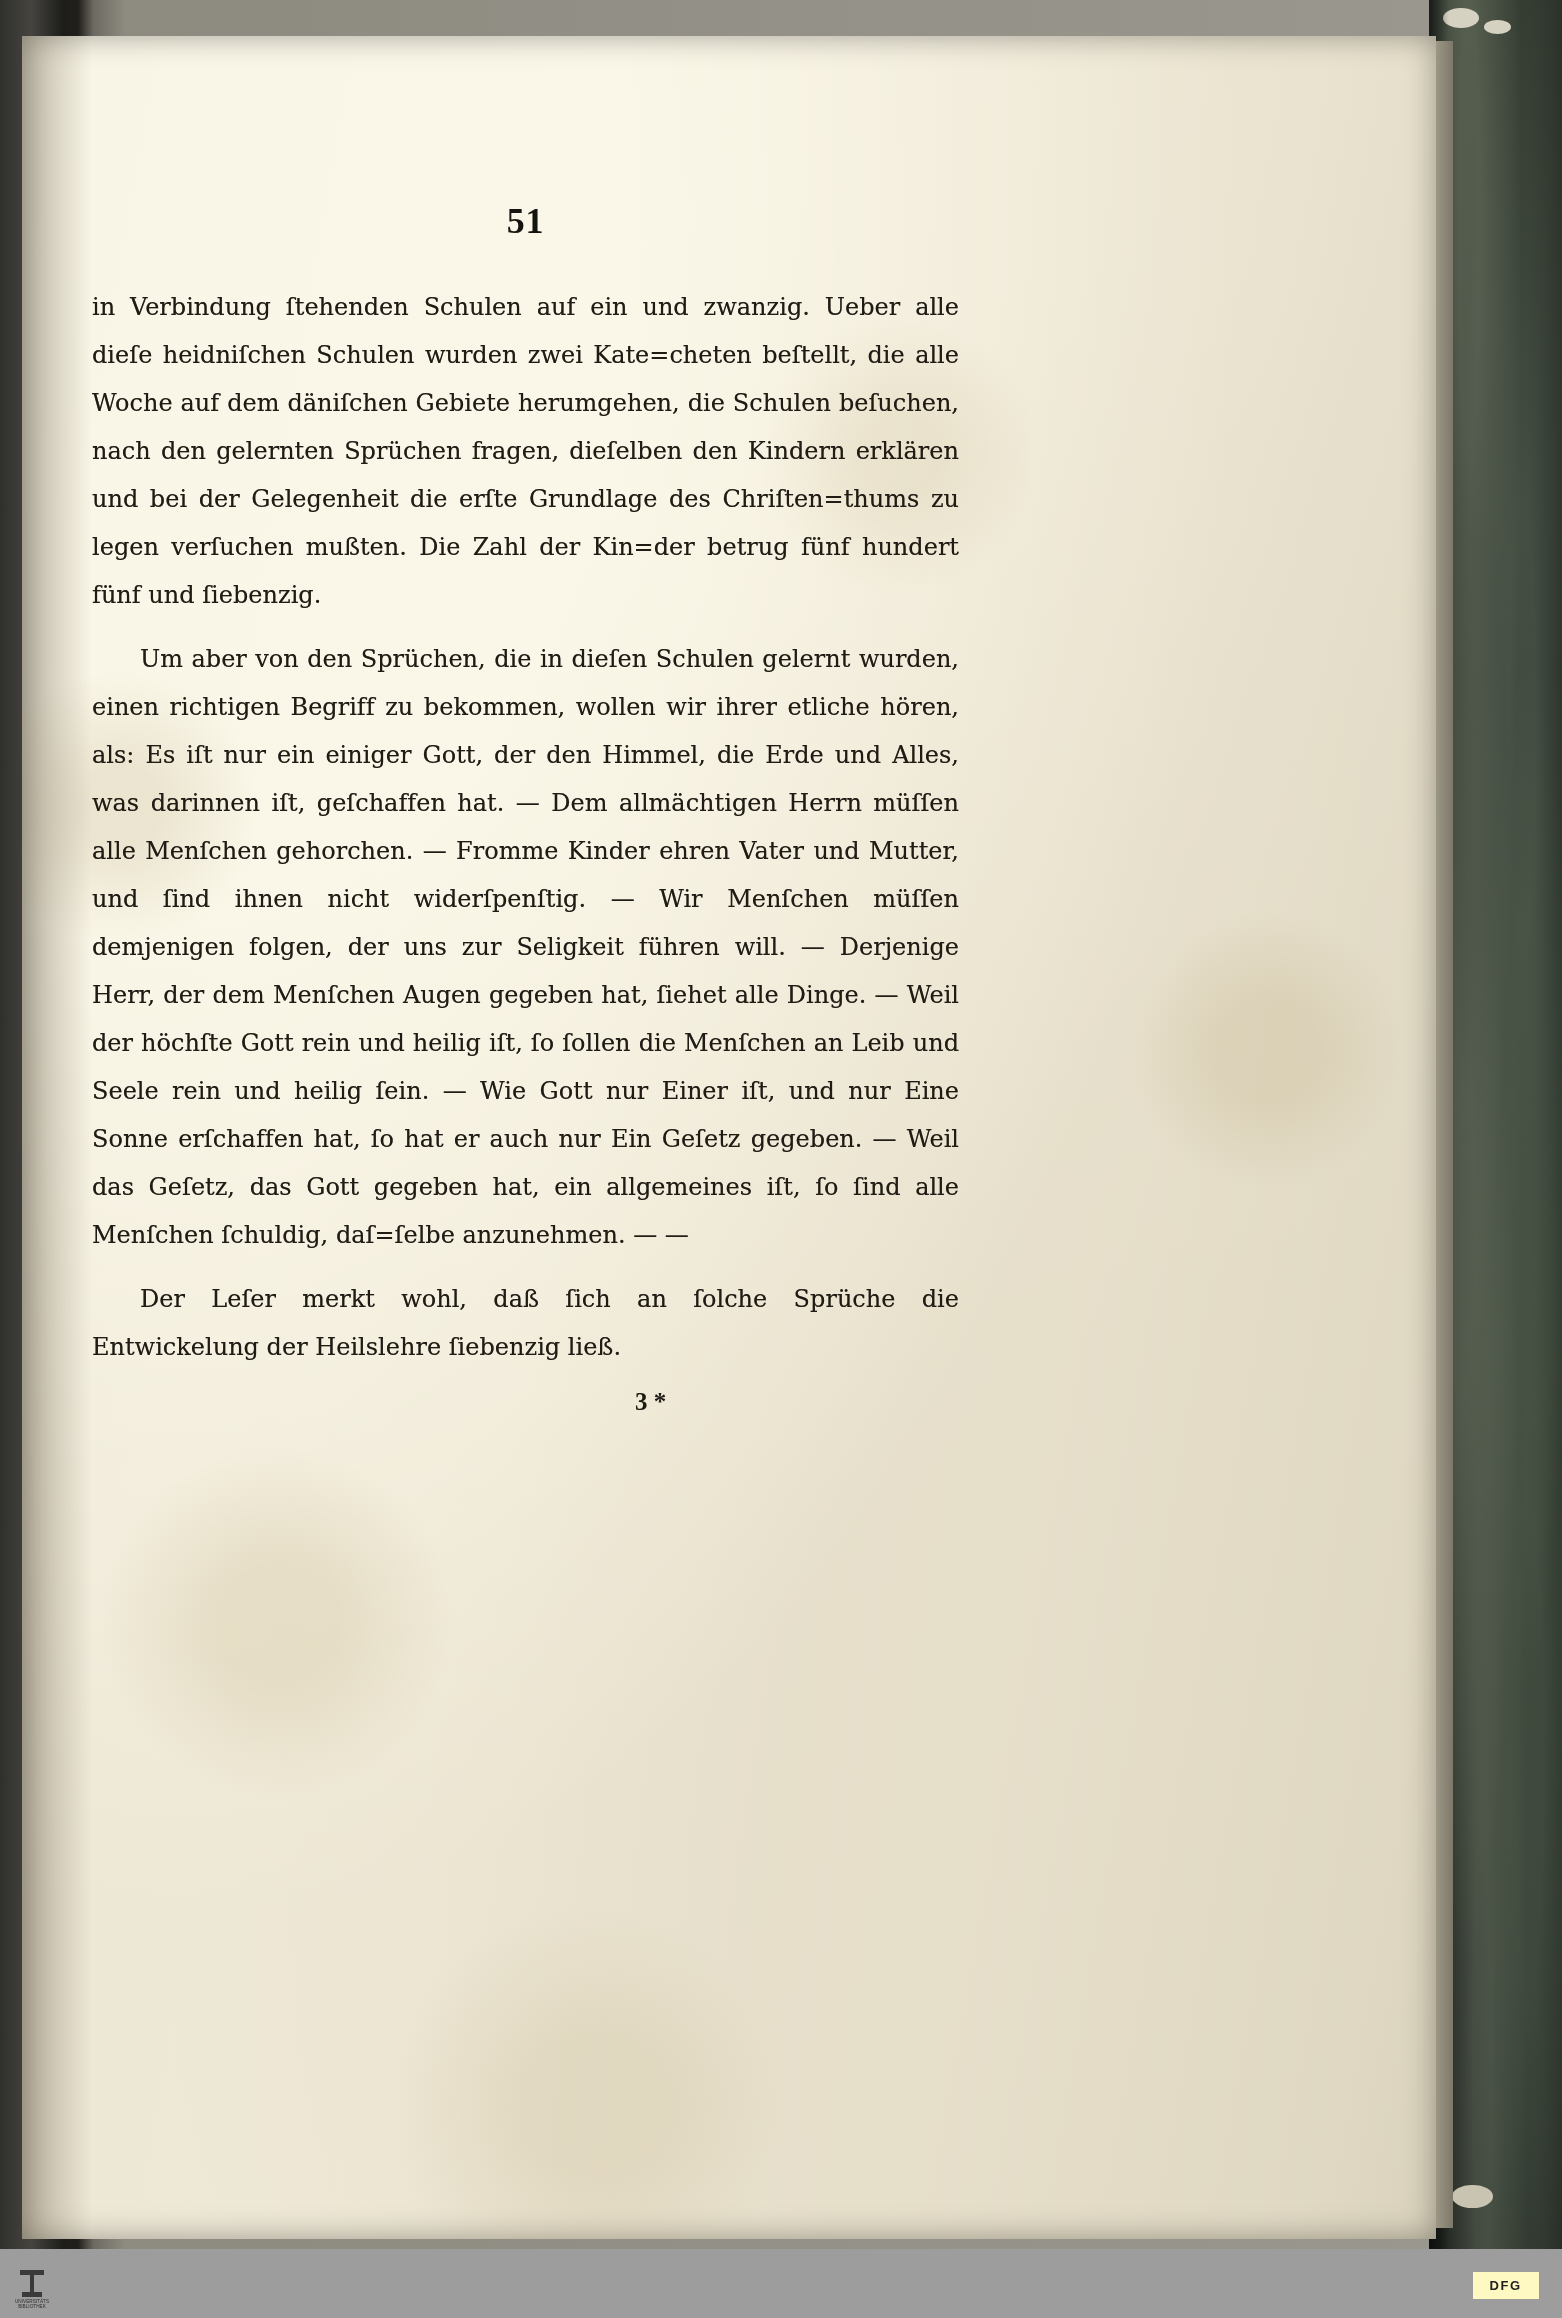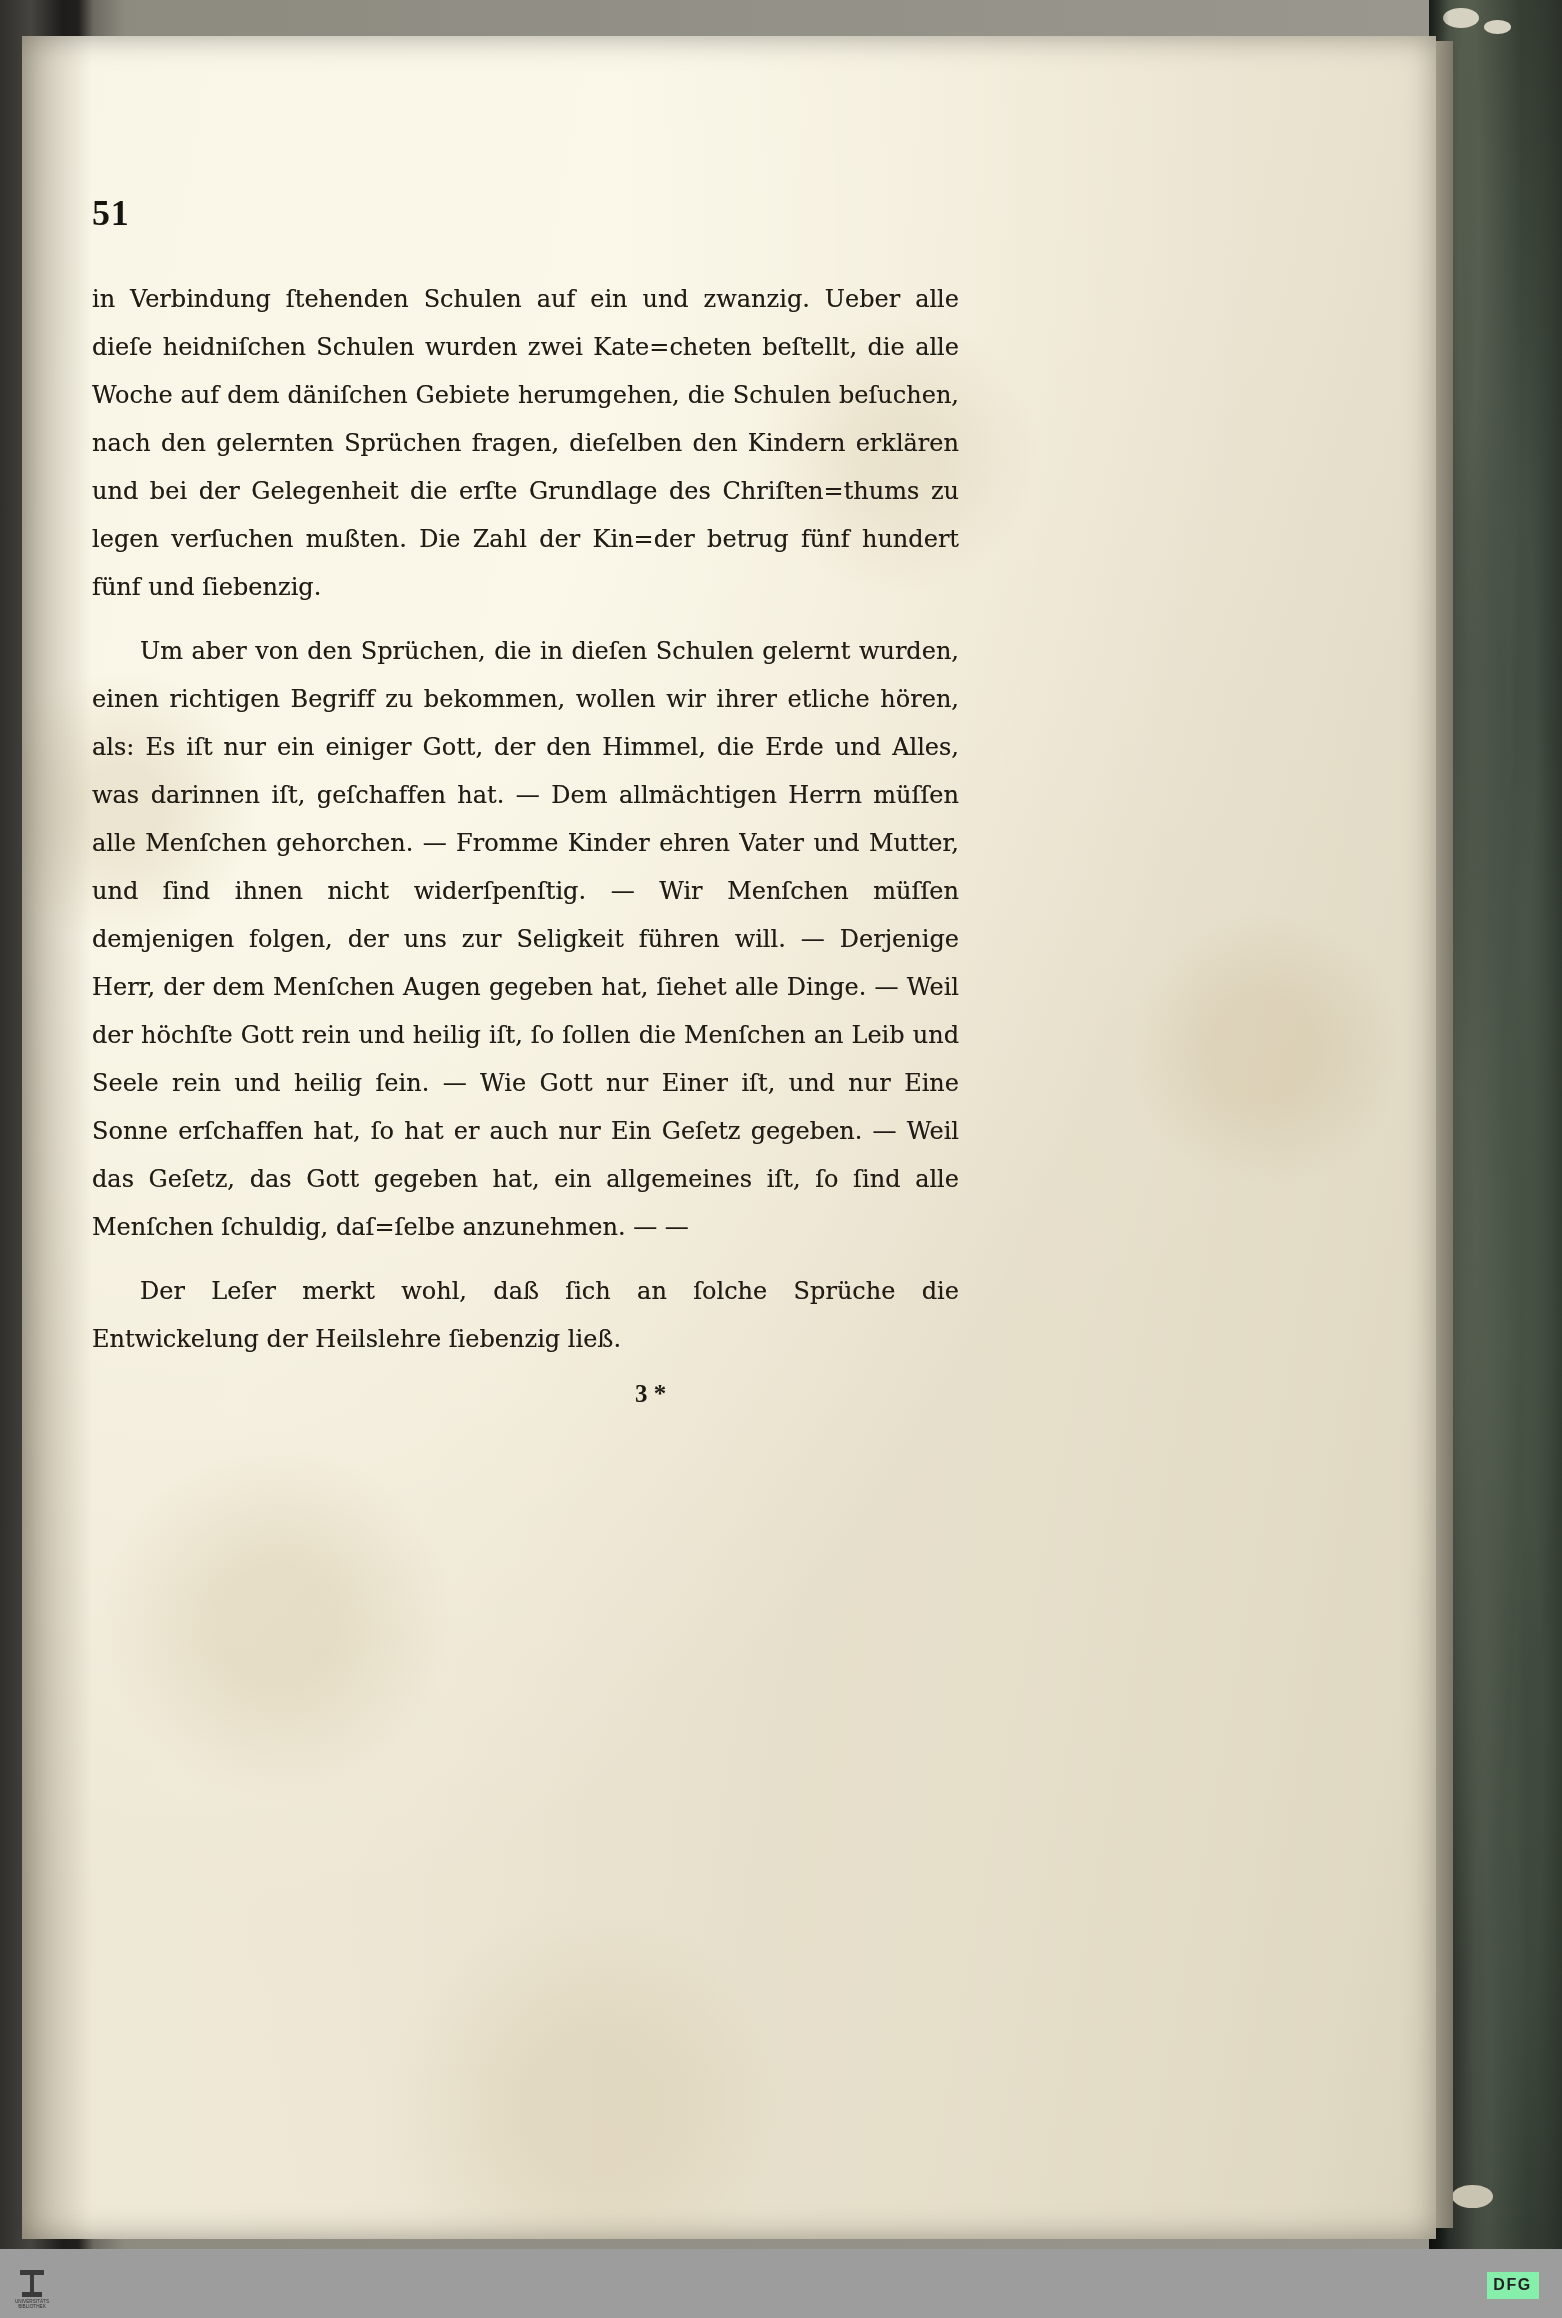--- a/index.html
+++ b/index.html
@@ -103,27 +103,27 @@
   
   .text-col {
     position: absolute;
     left: 70px;
     top: 148px;
     width: 922px;
     color: #1d1a14;
   }
 
   .folio {
-    text-align: left;
+    text-align: center;
     width: 867px;
     font-family: "Liberation Serif", serif;
     font-weight: bold;
     font-size: 36px;
     letter-spacing: 0.8px;
-    margin: 8px 0 41px 0;
+    margin: 16px 0 41px 0;
     color: #16140f;
   }
 
   .fraktur {
     font-family: "DejaVu Serif", serif;
     font-size: 24px;
     line-height: 48px;
     text-align: justify;
     text-justify: inter-word;
     width: 867px;
@@ -152,27 +152,27 @@
     left: 0;
     bottom: 0;
     width: 1562px;
     height: 70px;
     background: #9d9d9d;
   }
   .dfg-logo {
     position: absolute;
     right: 23.4px;
     bottom: 20.3px;
-    width: 52px;
+    width: 66px;
     height: 26.6px;
-    background: #86efac;
+    background: #fef9c3;
     color: #222;
     font-family: "Liberation Sans", sans-serif;
     font-weight: bold;
-    font-size: 16px;
+    font-size: 13px;
     letter-spacing: 1.6px;
     display: flex;
     align-items: center;
     justify-content: center;
   }
   .left-stamp {
     position: absolute;
     left: 11px;
     bottom: 9.4px;
     width: 42px;

